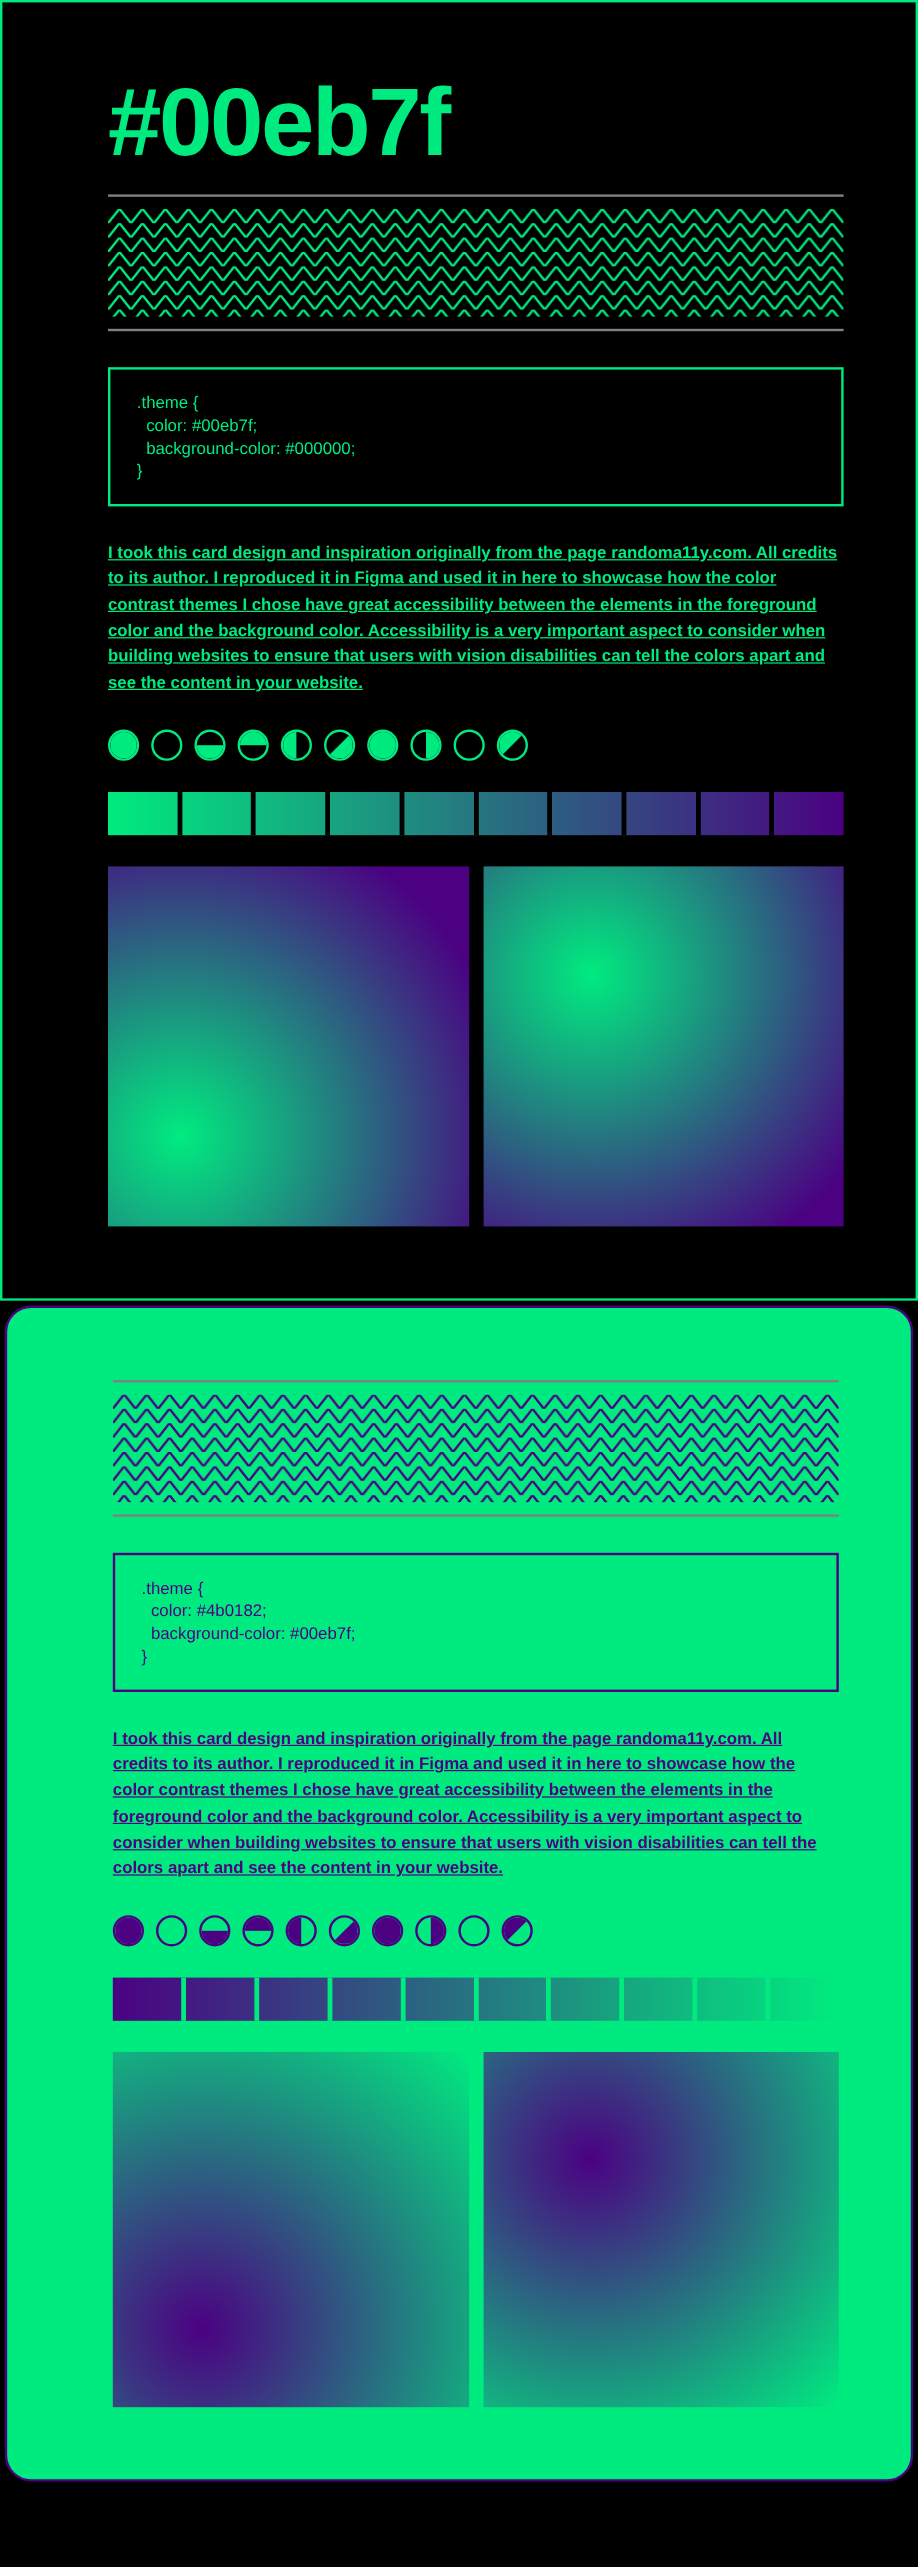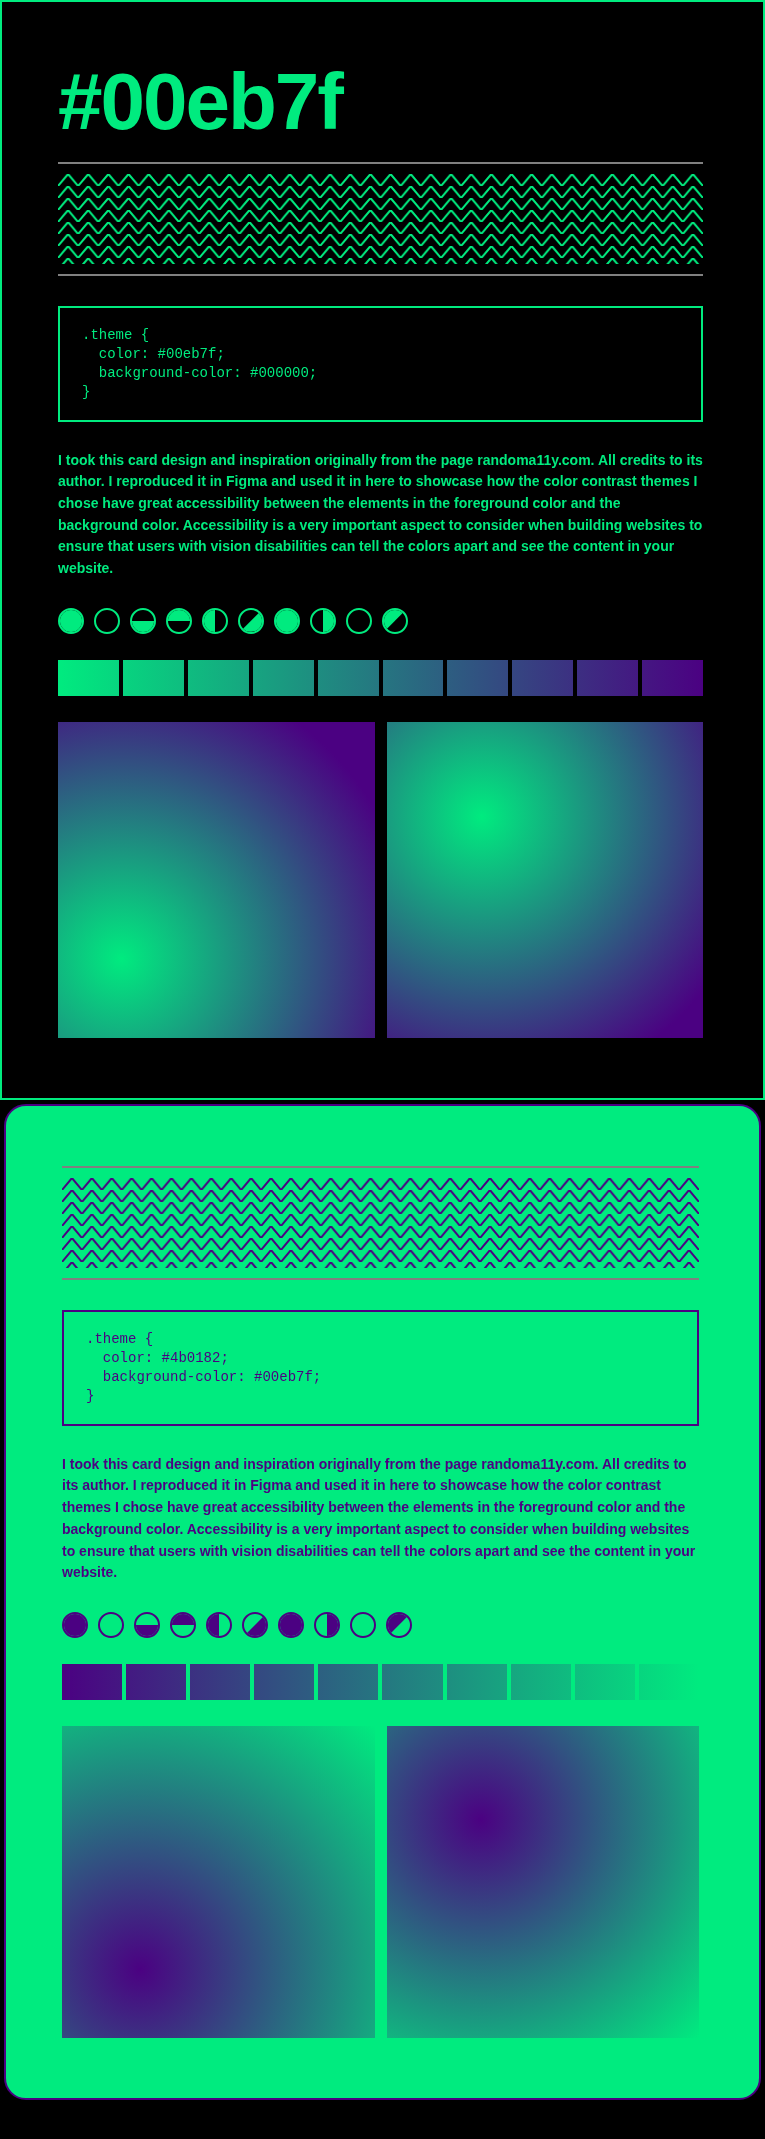--- a/index.html
+++ b/index.html
@@ -2,21 +2,21 @@
 <html><head>
 <meta charset="utf-8">
 <style>
   * { box-sizing: border-box; margin: 0; padding: 0; }
   body {
     font-family: -apple-system, BlinkMacSystemFont, "Segoe UI", Helvetica, Arial, sans-serif;
     background: #000;
     width: 765px;
   }
   .card {
-    padding: 60px 60px 60px 56px;
+    padding: 60px 60px 60px 88px;
     border-radius: 14px;
     margin: 0;
   }
   .card1      { background: #000000; color: #00eb7f; border: 2px solid #00eb7f; border-radius: 0; }
   .card2-wrap { background: #000; padding: 4px 4px 4px 4px; }
   .card2      { background: #00eb7f; color: #4b0182; border: 2px solid #4b0182; border-radius: 22px; }
 
   .title {
     font-size: 80px;
     font-weight: 900;
@@ -31,31 +31,32 @@
   }
   .zigzag {
     height: 90px;
     margin-bottom: 10px;
   }
   .zigzag svg { display:block; width:100%; height:100%; }
 
   .codebox {
     border: 2px solid currentColor;
     padding: 18px 22px;
-    font-family: Liberation Mono, monospace;
+    font-family: Liberation Sans, sans-serif;
     font-size: 14px;
     line-height: 1.35;
     white-space: pre;
     margin: 30px 0 28px 0;
   }
   .para {
     font-size: 14px;
     line-height: 1.55;
     font-weight: 600;
     margin-bottom: 28px;
+    text-decoration: underline;
   }
 
   .circles { display:flex; gap: 10px; margin-bottom: 26px; }
   .circle {
     width: 26px; height: 26px; border-radius: 50%;
     border: 2px solid currentColor;
     position: relative;
     overflow: hidden;
     flex-shrink:0;
   }

